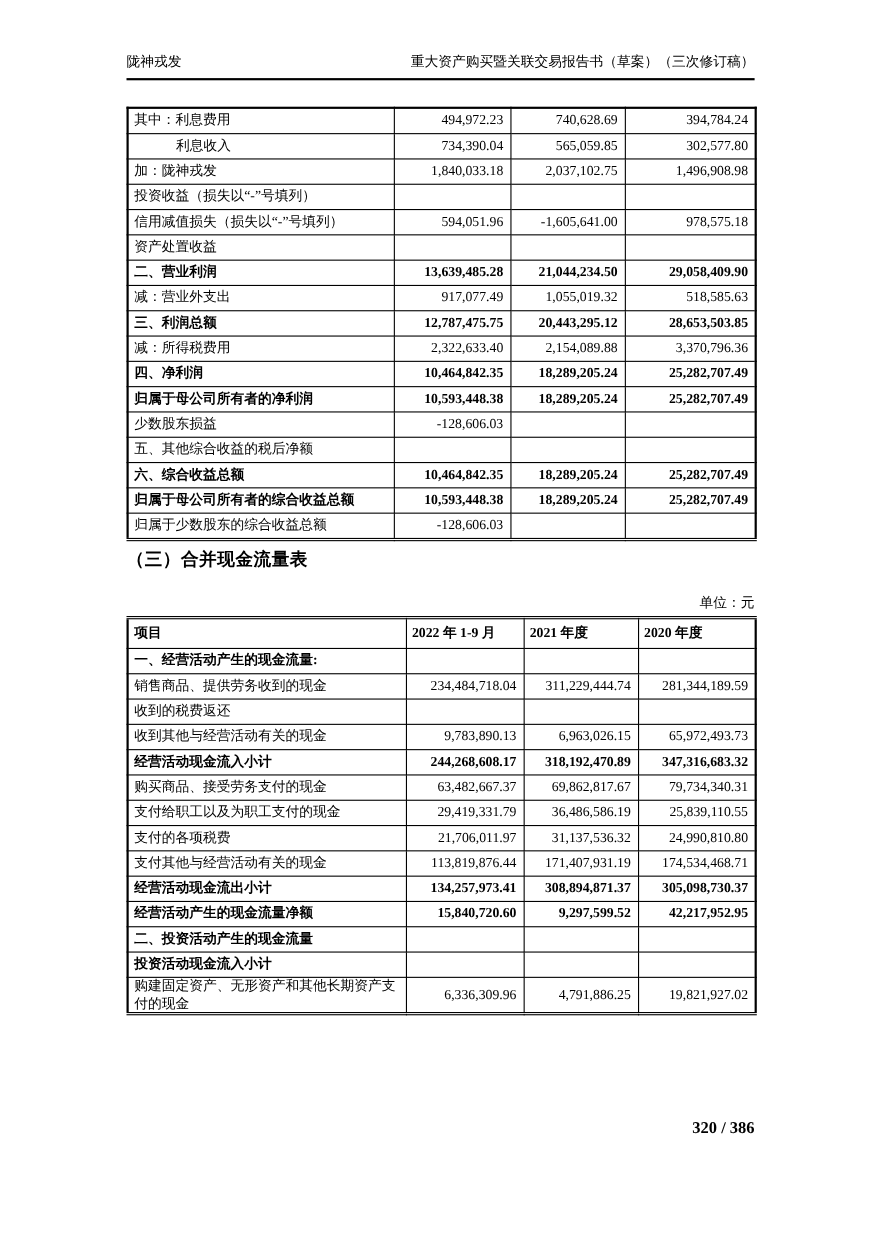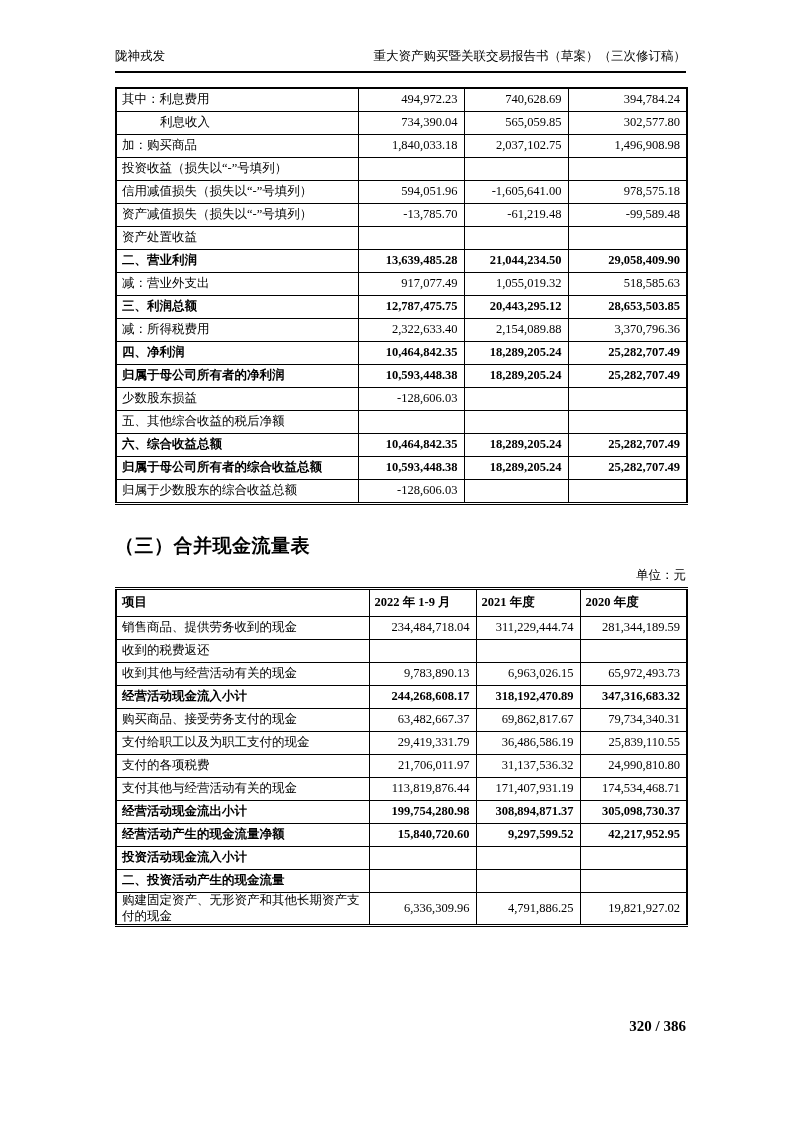--- a/index.html
+++ b/index.html
@@ -41,44 +41,44 @@
     padding: 0 5px;
     vertical-align: middle;
     line-height: 1.25;
     overflow: hidden;
   }
   table.fin td.label { text-align: left; }
   table.fin td.label.indent { padding-left: 43px; }
   table.fin td.num { text-align: right; padding-right: 6px; }
   table.fin tr.bold td { font-weight: bold; }
   #income-table {
-    margin-top: 14px;
+    margin-top: 24px;
     border: 2px solid #000000;
     border-bottom: 3px double #000000;
   }
   #cashflow-table {
     margin-top: 3px;
     border: 2px solid #000000;
     border-top: 3px double #000000;
     border-bottom: 3px double #000000;
   }
   #cashflow-table tr.head td {
     font-weight: bold;
     height: 26px;
   }
   
   .section-title {
-    margin-top: 28px;
+    margin-top: 7px;
     font-family: "Liberation Sans", "DejaVu Sans", sans-serif;
     font-weight: bold;
-    font-size: 19px;
+    font-size: 16px;
     letter-spacing: 0.5px;
   }
   .unit-row {
-    margin-top: 8px;
+    margin-top: 20px;
     margin-bottom: 2px;
     text-align: right;
     font-size: 12.5px;
   }
   
   .doc-footer {
     position: absolute;
     right: 107px;
     top: 1018px;
     font-size: 15px;
@@ -110,42 +110,36 @@
             <td class="num">740,628.69</td>
             <td class="num">394,784.24</td>
           </tr>
           <tr>
             <td class="label indent">利息收入</td>
             <td class="num">734,390.04</td>
             <td class="num">565,059.85</td>
             <td class="num">302,577.80</td>
           </tr>
           <tr>
-            <td class="label">加：购买商品</td>
+            <td class="label">加：陇神戎发</td>
             <td class="num">1,840,033.18</td>
             <td class="num">2,037,102.75</td>
             <td class="num">1,496,908.98</td>
           </tr>
           <tr>
             <td class="label">投资收益（损失以“-”号填列）</td>
             <td class="num"></td>
             <td class="num"></td>
             <td class="num"></td>
           </tr>
           <tr>
             <td class="label">信用减值损失（损失以“-”号填列）</td>
             <td class="num">594,051.96</td>
             <td class="num">-1,605,641.00</td>
             <td class="num">978,575.18</td>
-          </tr>
-          <tr>
-            <td class="label">资产减值损失（损失以“-”号填列）</td>
-            <td class="num">-13,785.70</td>
-            <td class="num">-61,219.48</td>
-            <td class="num">-99,589.48</td>
           </tr>
           <tr>
             <td class="label">资产处置收益</td>
             <td class="num"></td>
             <td class="num"></td>
             <td class="num"></td>
           </tr>
           <tr class="bold">
             <td class="label">二、营业利润</td>
             <td class="num">13,639,485.28</td>
@@ -226,20 +220,26 @@
           <col style="width:104px">
           <col style="width:107px">
       </colgroup>
       <tbody>
           <tr class="head">
             <td>项目</td>
             <td>2022 年 1-9 月</td>
             <td>2021 年度</td>
             <td>2020 年度</td>
           </tr>
+          <tr class="bold">
+            <td class="label">一、经营活动产生的现金流量:</td>
+            <td class="num"></td>
+            <td class="num"></td>
+            <td class="num"></td>
+          </tr>
           <tr>
             <td class="label">销售商品、提供劳务收到的现金</td>
             <td class="num">234,484,718.04</td>
             <td class="num">311,229,444.74</td>
             <td class="num">281,344,189.59</td>
           </tr>
           <tr>
             <td class="label">收到的税费返还</td>
             <td class="num"></td>
             <td class="num"></td>
@@ -276,38 +276,38 @@
             <td class="num">24,990,810.80</td>
           </tr>
           <tr>
             <td class="label">支付其他与经营活动有关的现金</td>
             <td class="num">113,819,876.44</td>
             <td class="num">171,407,931.19</td>
             <td class="num">174,534,468.71</td>
           </tr>
           <tr class="bold">
             <td class="label">经营活动现金流出小计</td>
-            <td class="num">199,754,280.98</td>
+            <td class="num">134,257,973.41</td>
             <td class="num">308,894,871.37</td>
             <td class="num">305,098,730.37</td>
           </tr>
           <tr class="bold">
             <td class="label">经营活动产生的现金流量净额</td>
             <td class="num">15,840,720.60</td>
             <td class="num">9,297,599.52</td>
             <td class="num">42,217,952.95</td>
           </tr>
           <tr class="bold">
+            <td class="label">二、投资活动产生的现金流量</td>
+            <td class="num"></td>
+            <td class="num"></td>
+            <td class="num"></td>
+          </tr>
+          <tr class="bold">
             <td class="label">投资活动现金流入小计</td>
-            <td class="num"></td>
-            <td class="num"></td>
-            <td class="num"></td>
-          </tr>
-          <tr class="bold">
-            <td class="label">二、投资活动产生的现金流量</td>
             <td class="num"></td>
             <td class="num"></td>
             <td class="num"></td>
           </tr>
           <tr>
             <td class="label">购建固定资产、无形资产和其他长期资产支付的现金</td>
             <td class="num">6,336,309.96</td>
             <td class="num">4,791,886.25</td>
             <td class="num">19,821,927.02</td>
           </tr>

